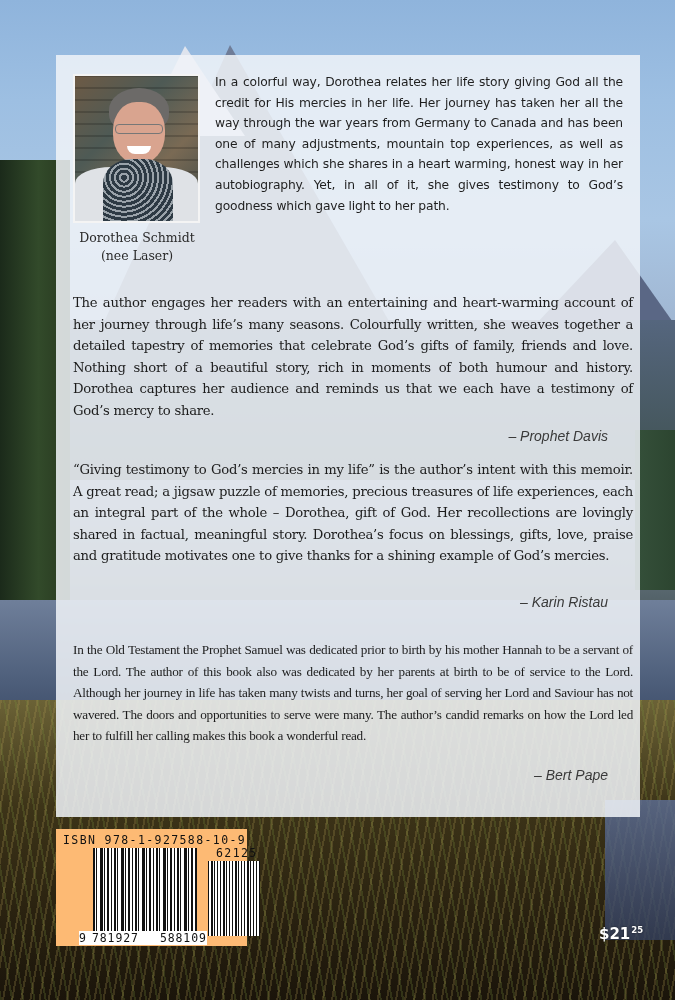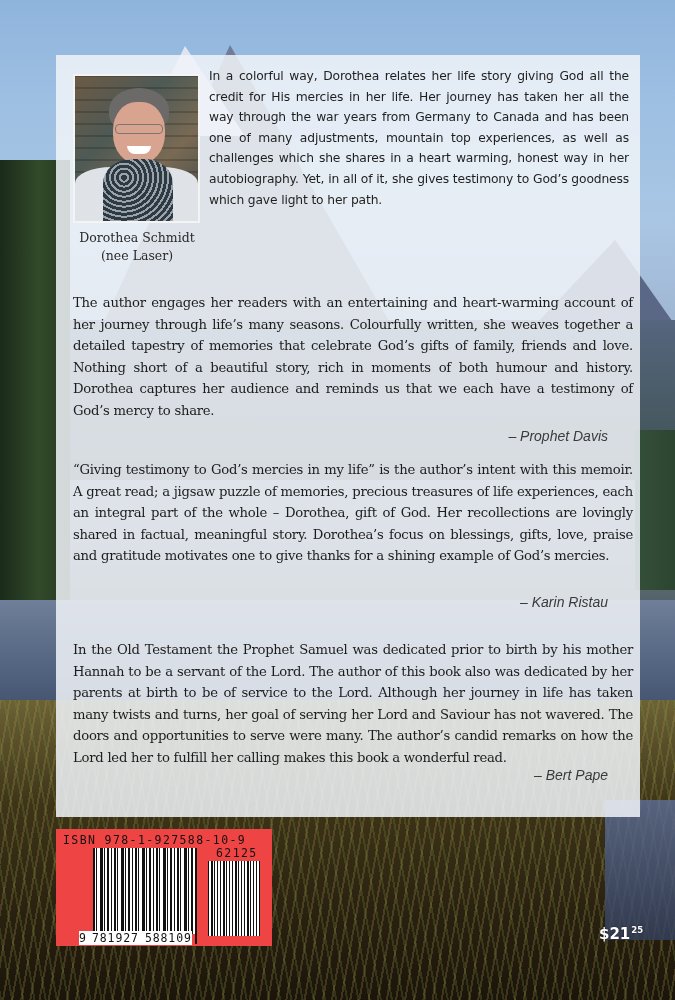--- a/index.html
+++ b/index.html
@@ -57,58 +57,58 @@
       background: #dfe2e6; border-radius: 30% 30% 0 0; }
     .photo .scarf { position: absolute; left: 28px; bottom: 0; width: 70px; height: 62px;
       background: repeating-radial-gradient(circle at 30% 30%, #2d3a44 0 3px, #9aa3aa 3px 5px);
       border-radius: 40% 40% 0 0; }
     .caption { position: absolute; left: 8px; top: 174px; width: 146px; text-align: center;
       font-family: "DejaVu Serif", serif; font-size: 12.5px; line-height: 18px; color: #2a2a2a; }
 
     .intro-text { position: absolute; left: 153px; top: 11px; width: 420px;
       font-family: "DejaVu Sans", sans-serif; font-size: 12.3px; line-height: 20.6px;
       color: #1f1f1f; text-align: justify; letter-spacing: -0.15px; }
-    .intro-text p { margin: 0; }
+    .intro-text p { margin: 6px; }
 
     .review { position: absolute; left: 17px; width: 560px;
       font-family: "DejaVu Serif", serif; font-size: 13.2px; line-height: 21.5px;
       color: #1c1c1c; text-align: justify; letter-spacing: -0.25px; }
     .review.r1 { top: 237px; }
     .review.r2 { top: 404px; }
-    .review.r3 { top: 584px; }
+    .review.r3 { top: 584px; font-family: Liberation Serif, serif; }
     .attribution { position: absolute; right: 32px;
       font-family: "Liberation Sans", sans-serif; font-style: italic;
       font-size: 14px; color: #3a3a3a; }
     .attribution.a1 { top: 373px; }
     .attribution.a2 { top: 539px; }
     .attribution.a3 { top: 712px; margin-left: 8px; }
 
     
-    .barcode-box { position: absolute; left: 56px; top: 829px; width: 216px; height: 117px;
-      background: #ef4444; }
+    .barcode-box { position: absolute; left: 56px; top: 829px; width: 191px; height: 117px;
+      background: #fdba74; }
     .isbn-text { position: absolute; left: 7px; top: 4px;
       font-family: "DejaVu Sans Mono", monospace; font-size: 11.5px; letter-spacing: 1.4px; color: #111; }
     .addon-text { position: absolute; left: 160px; top: 17px;
       font-family: "DejaVu Sans Mono", monospace; font-size: 11.5px; letter-spacing: 1.4px; color: #111; }
     .bars-main { position: absolute; left: 37px; top: 19px; width: 104px; height: 86px;
       background: repeating-linear-gradient(90deg,
         #111 0 2px, #fff 2px 3px, #111 3px 4px, #fff 4px 7px, #111 7px 10px, #fff 10px 11px,
         #111 11px 12px, #fff 12px 14px, #111 14px 16px, #fff 16px 18px, #111 18px 19px, #fff 19px 21px); }
     .bars-main::before { content: ""; position: absolute; left: 0; top: 0; width: 2px; height: 96px; background: #111; }
     .bars-main::after { content: ""; position: absolute; right: 0; top: 0; width: 2px; height: 96px; background: #111; }
     .bars-main .guard-mid { position: absolute; left: 51px; top: 0; width: 3px; height: 96px;
       background: linear-gradient(90deg, #111 0 1px, #fff 1px 2px, #111 2px 3px); }
     .bars-addon { position: absolute; left: 152px; top: 32px; width: 52px; height: 75px;
       background: repeating-linear-gradient(90deg,
         #111 0 1px, #fff 1px 3px, #111 3px 5px, #fff 5px 6px, #111 6px 7px, #fff 7px 9px, #111 9px 10px, #fff 10px 12px); }
     .ean-digits { position: absolute; left: 23px; top: 102px;
       font-family: "DejaVu Sans Mono", monospace; font-size: 11.5px; color: #111; background: #fff; }
     .ean-digits span { display: inline-block; }
     .ean-first { margin-right: 6px; }
-    .ean-left { margin-right: 6px; letter-spacing: 0.9px; text-align: right; }
+    .ean-left { margin-right: 21px; letter-spacing: 0.9px; text-align: right; }
     .ean-right { letter-spacing: 0.9px; }
 
     
     .price { position: absolute; left: 583px; top: 925px; color: #fff;
       font-family: "DejaVu Sans", sans-serif; font-weight: bold; font-size: 15px;
       text-shadow: 0 0 2px rgba(0,0,0,0.6); padding-left: 16px; }
     .price sup { font-size: 8.5px; font-weight: bold; vertical-align: 6px; margin-left: 1px; }
   </style>
 </head>
 <body>

